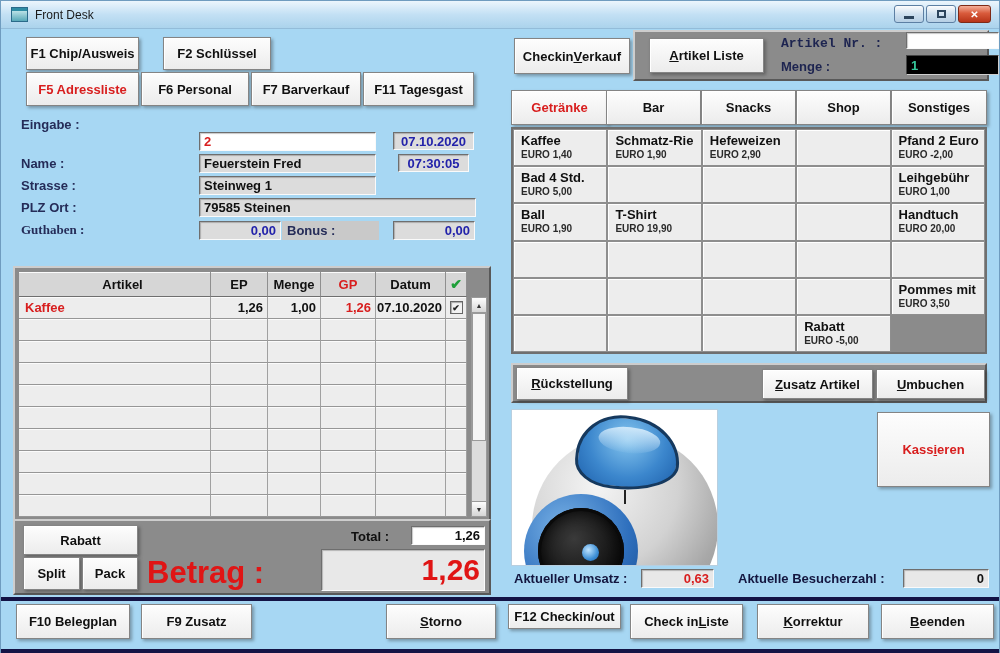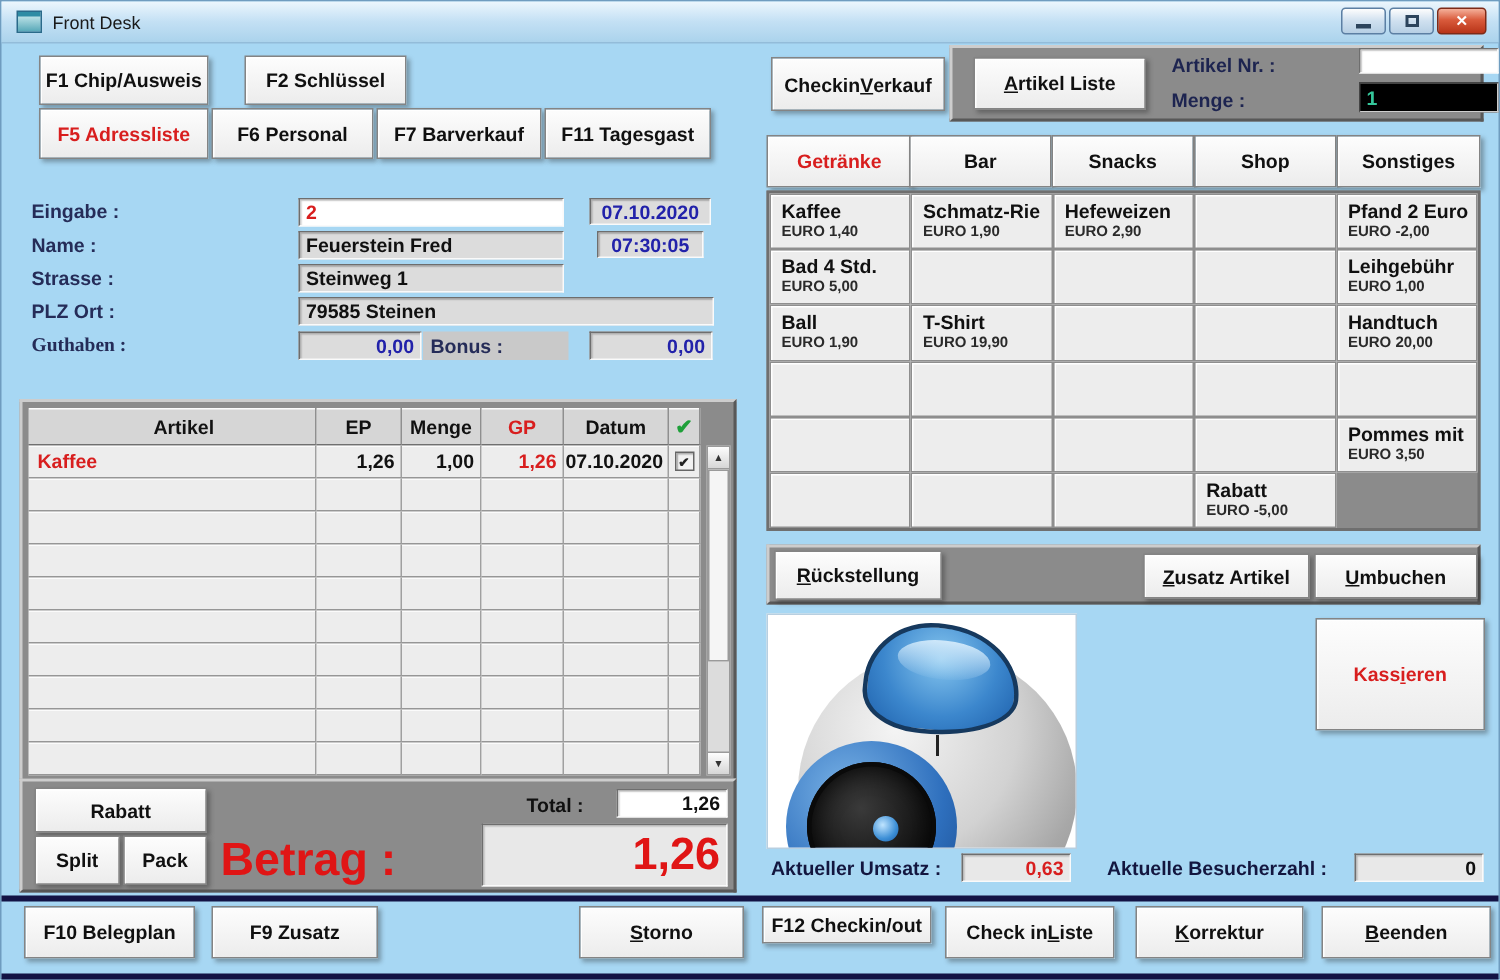--- a/index.html
+++ b/index.html
@@ -116,21 +116,21 @@
       </div>
   </div>
 
   <div class="btn" style="left:25px;top:36px;width:113px;height:33px;">F1 Chip/Ausweis</div>
   <div class="btn" style="left:140px;top:36px;width:108px;height:33px;margin-left:22px;">F2 Schlüssel</div>
   <div class="btn red" style="left:25px;top:71px;width:113px;height:34px;">F5 Adressliste</div>
   <div class="btn" style="left:140px;top:71px;width:108px;height:34px;">F6 Personal</div>
   <div class="btn" style="left:250px;top:71px;width:110px;height:34px;">F7 Barverkauf</div>
   <div class="btn" style="left:362px;top:71px;width:111px;height:34px;">F11 Tagesgast</div>
 
-  <div class="flabel" style="left:20px;top:132px;">Eingabe :</div>
+  <div class="flabel" style="left:20px;top:116px;">Eingabe :</div>
   <div class="field white red" style="left:198px;top:131px;width:177px;height:19px;">2</div>
   <div class="field center navy" style="left:392px;top:131px;width:81px;height:18px;">07.10.2020</div>
 
   <div class="flabel" style="left:20px;top:155px;">Name :</div>
   <div class="field" style="left:198px;top:153px;width:177px;height:19px;">Feuerstein Fred</div>
   <div class="field center navy" style="left:397px;top:153px;width:71px;height:18px;">07:30:05</div>
 
   <div class="flabel" style="left:20px;top:177px;">Strasse :</div>
   <div class="field" style="left:198px;top:175px;width:177px;height:19px;">Steinweg 1</div>
 
@@ -254,21 +254,21 @@
     <div class="btn" style="left:67px;top:36px;width:56px;height:33px;">Pack</div>
     <div class="betrag-label" style="left:132px;top:34px;">Betrag :</div>
     <div class="flabel" style="left:336px;top:8px;color:#101010;">Total :</div>
     <div class="field right" style="left:396px;top:5px;width:74px;height:19px;background:#fff;">1,26</div>
     <div class="field right betrag-value" style="left:306px;top:28px;width:164px;height:42px;background:#e8e8e8;color:#e01515;">1,26</div>
   </div>
 
   <div class="btn" style="left:513px;top:37px;width:116px;height:36px;">Checkin <u>V</u>erkauf</div>
   <div class="panel" style="left:632px;top:29px;width:356px;height:51px;">
     <div class="btn" style="left:14px;top:6px;width:115px;height:35px;"><u>A</u>rtikel Liste</div>
-    <div class="flabel" style="left:146px;top:4px;color:#1d2450;">Artikel Nr. :</div>
+    <div class="flabel" style="left:146px;top:4px;color:#1d2450;font-family:Liberation Mono, monospace;">Artikel Nr. :</div>
     <div class="flabel" style="left:146px;top:27px;color:#1d2450;">Menge :</div>
   </div>
   <div class="field white" style="left:905px;top:31px;width:93px;height:17px;"></div>
   <div class="field black" style="left:905px;top:54px;width:93px;height:20px;">1</div>
 
   <div class="btn red" style="left:510px;top:89px;width:97px;height:35px;text-align:center;">Getränke</div>
   <div class="btn" style="left:605px;top:89px;width:95px;height:35px;">Bar</div>
   <div class="btn" style="left:700px;top:89px;width:95px;height:35px;">Snacks</div>
   <div class="btn" style="left:795px;top:89px;width:95px;height:35px;">Shop</div>
   <div class="btn" style="left:890px;top:89px;width:96px;height:35px;">Sonstiges</div>

